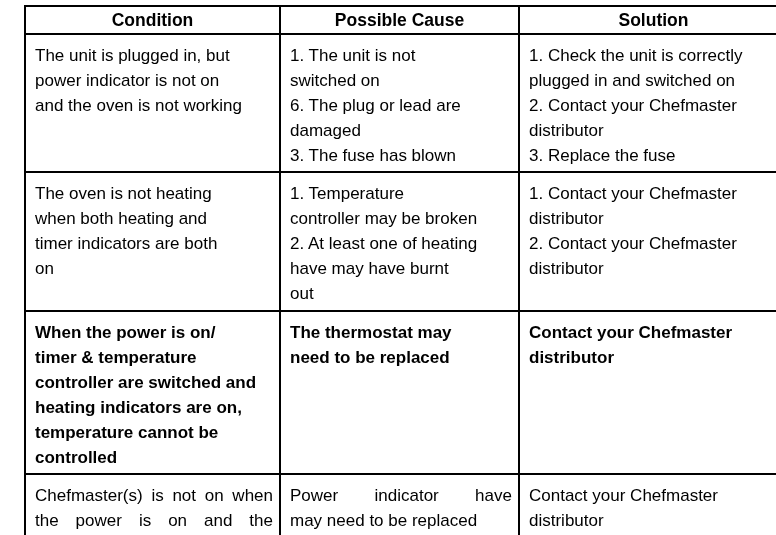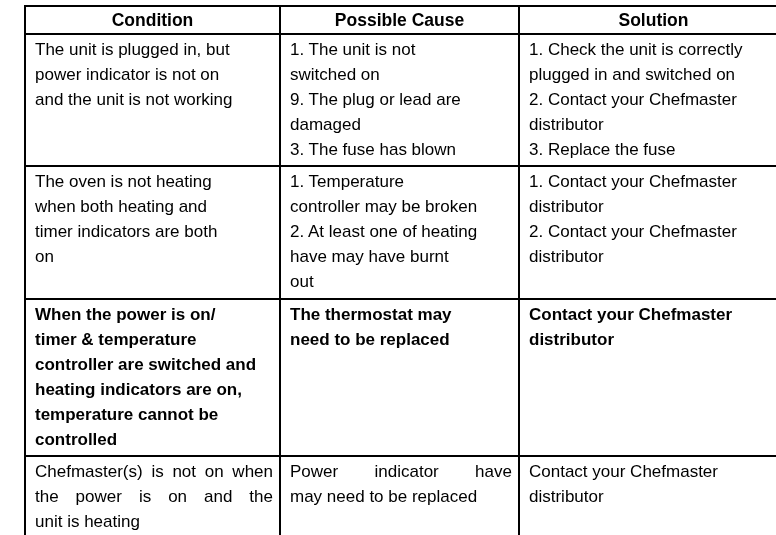--- a/index.html
+++ b/index.html
@@ -36,21 +36,21 @@
   }
   table.trouble th {
     font-size: 17.5px;
     font-weight: bold;
     text-align: center;
     height: 24px;
     padding: 1px 4px;
     line-height: 24px;
   }
   table.trouble td {
-    padding: 2px 6px 3px 9px;
+    padding: 8px 6px 3px 9px;
   }
   
   tr.row-1 td { height: 124px; }
   tr.row-2 td { height: 126px; }
   tr.row-3 td { height: 150px; font-weight: bold; }
   tr.row-4 td { height: 68px; }
   
   td.justify div { text-align: justify; text-align-last: justify; }
   td.justify div:last-child { text-align-last: left; }
 </style>
@@ -69,26 +69,26 @@
         <th>Condition</th>
         <th>Possible Cause</th>
         <th>Solution</th>
       </tr>
     </thead>
     <tbody>
       <tr class="row-1">
         <td>
             <div>The unit is plugged in, but</div>
             <div>power indicator is not on</div>
-            <div>and the unit is not working</div>
+            <div>and the oven is not working</div>
           </td>
         <td>
             <div>1. The unit is not</div>
             <div>switched on</div>
-            <div>9. The plug or lead are</div>
+            <div>6. The plug or lead are</div>
             <div>damaged</div>
             <div>3. The fuse has blown</div>
           </td>
         <td>
             <div>1. Check the unit is correctly</div>
             <div>plugged in and switched on</div>
             <div>2. Contact your Chefmaster</div>
             <div>distributor</div>
             <div>3. Replace the fuse</div>
           </td>

